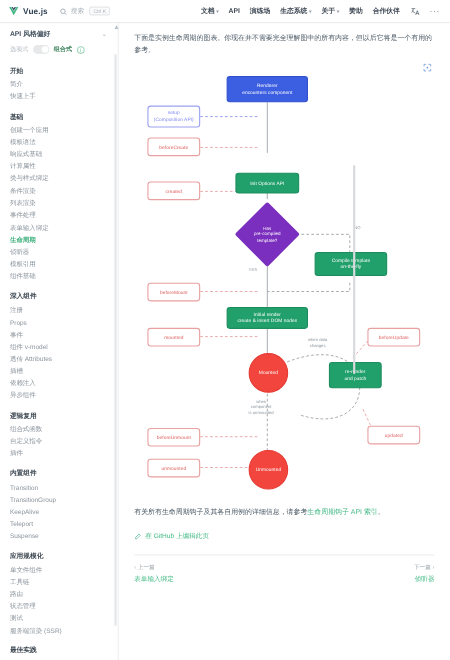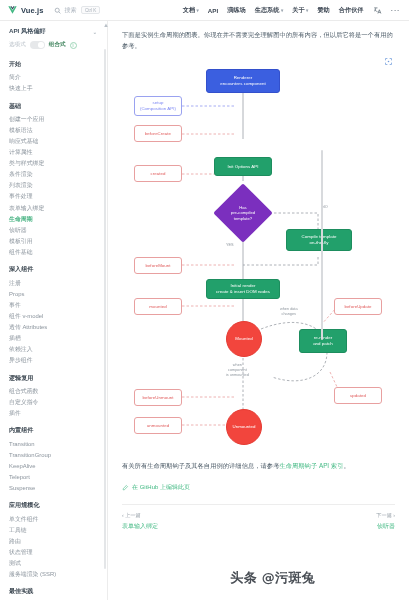--- a/index.html
+++ b/index.html
@@ -423,14 +423,13 @@
         <span class="pager-link">表单输入绑定</span>
       </div>
       <div class="pager-col right">
         <span class="pager-hint">下一篇 ›</span>
         <span class="pager-link">侦听器</span>
       </div>
     </div>
   </div>
 
   <div class="page-scroll"></div>
-  <div class="watermark">头条 @污斑兔</div>
 </div>
 
 </body></html>

